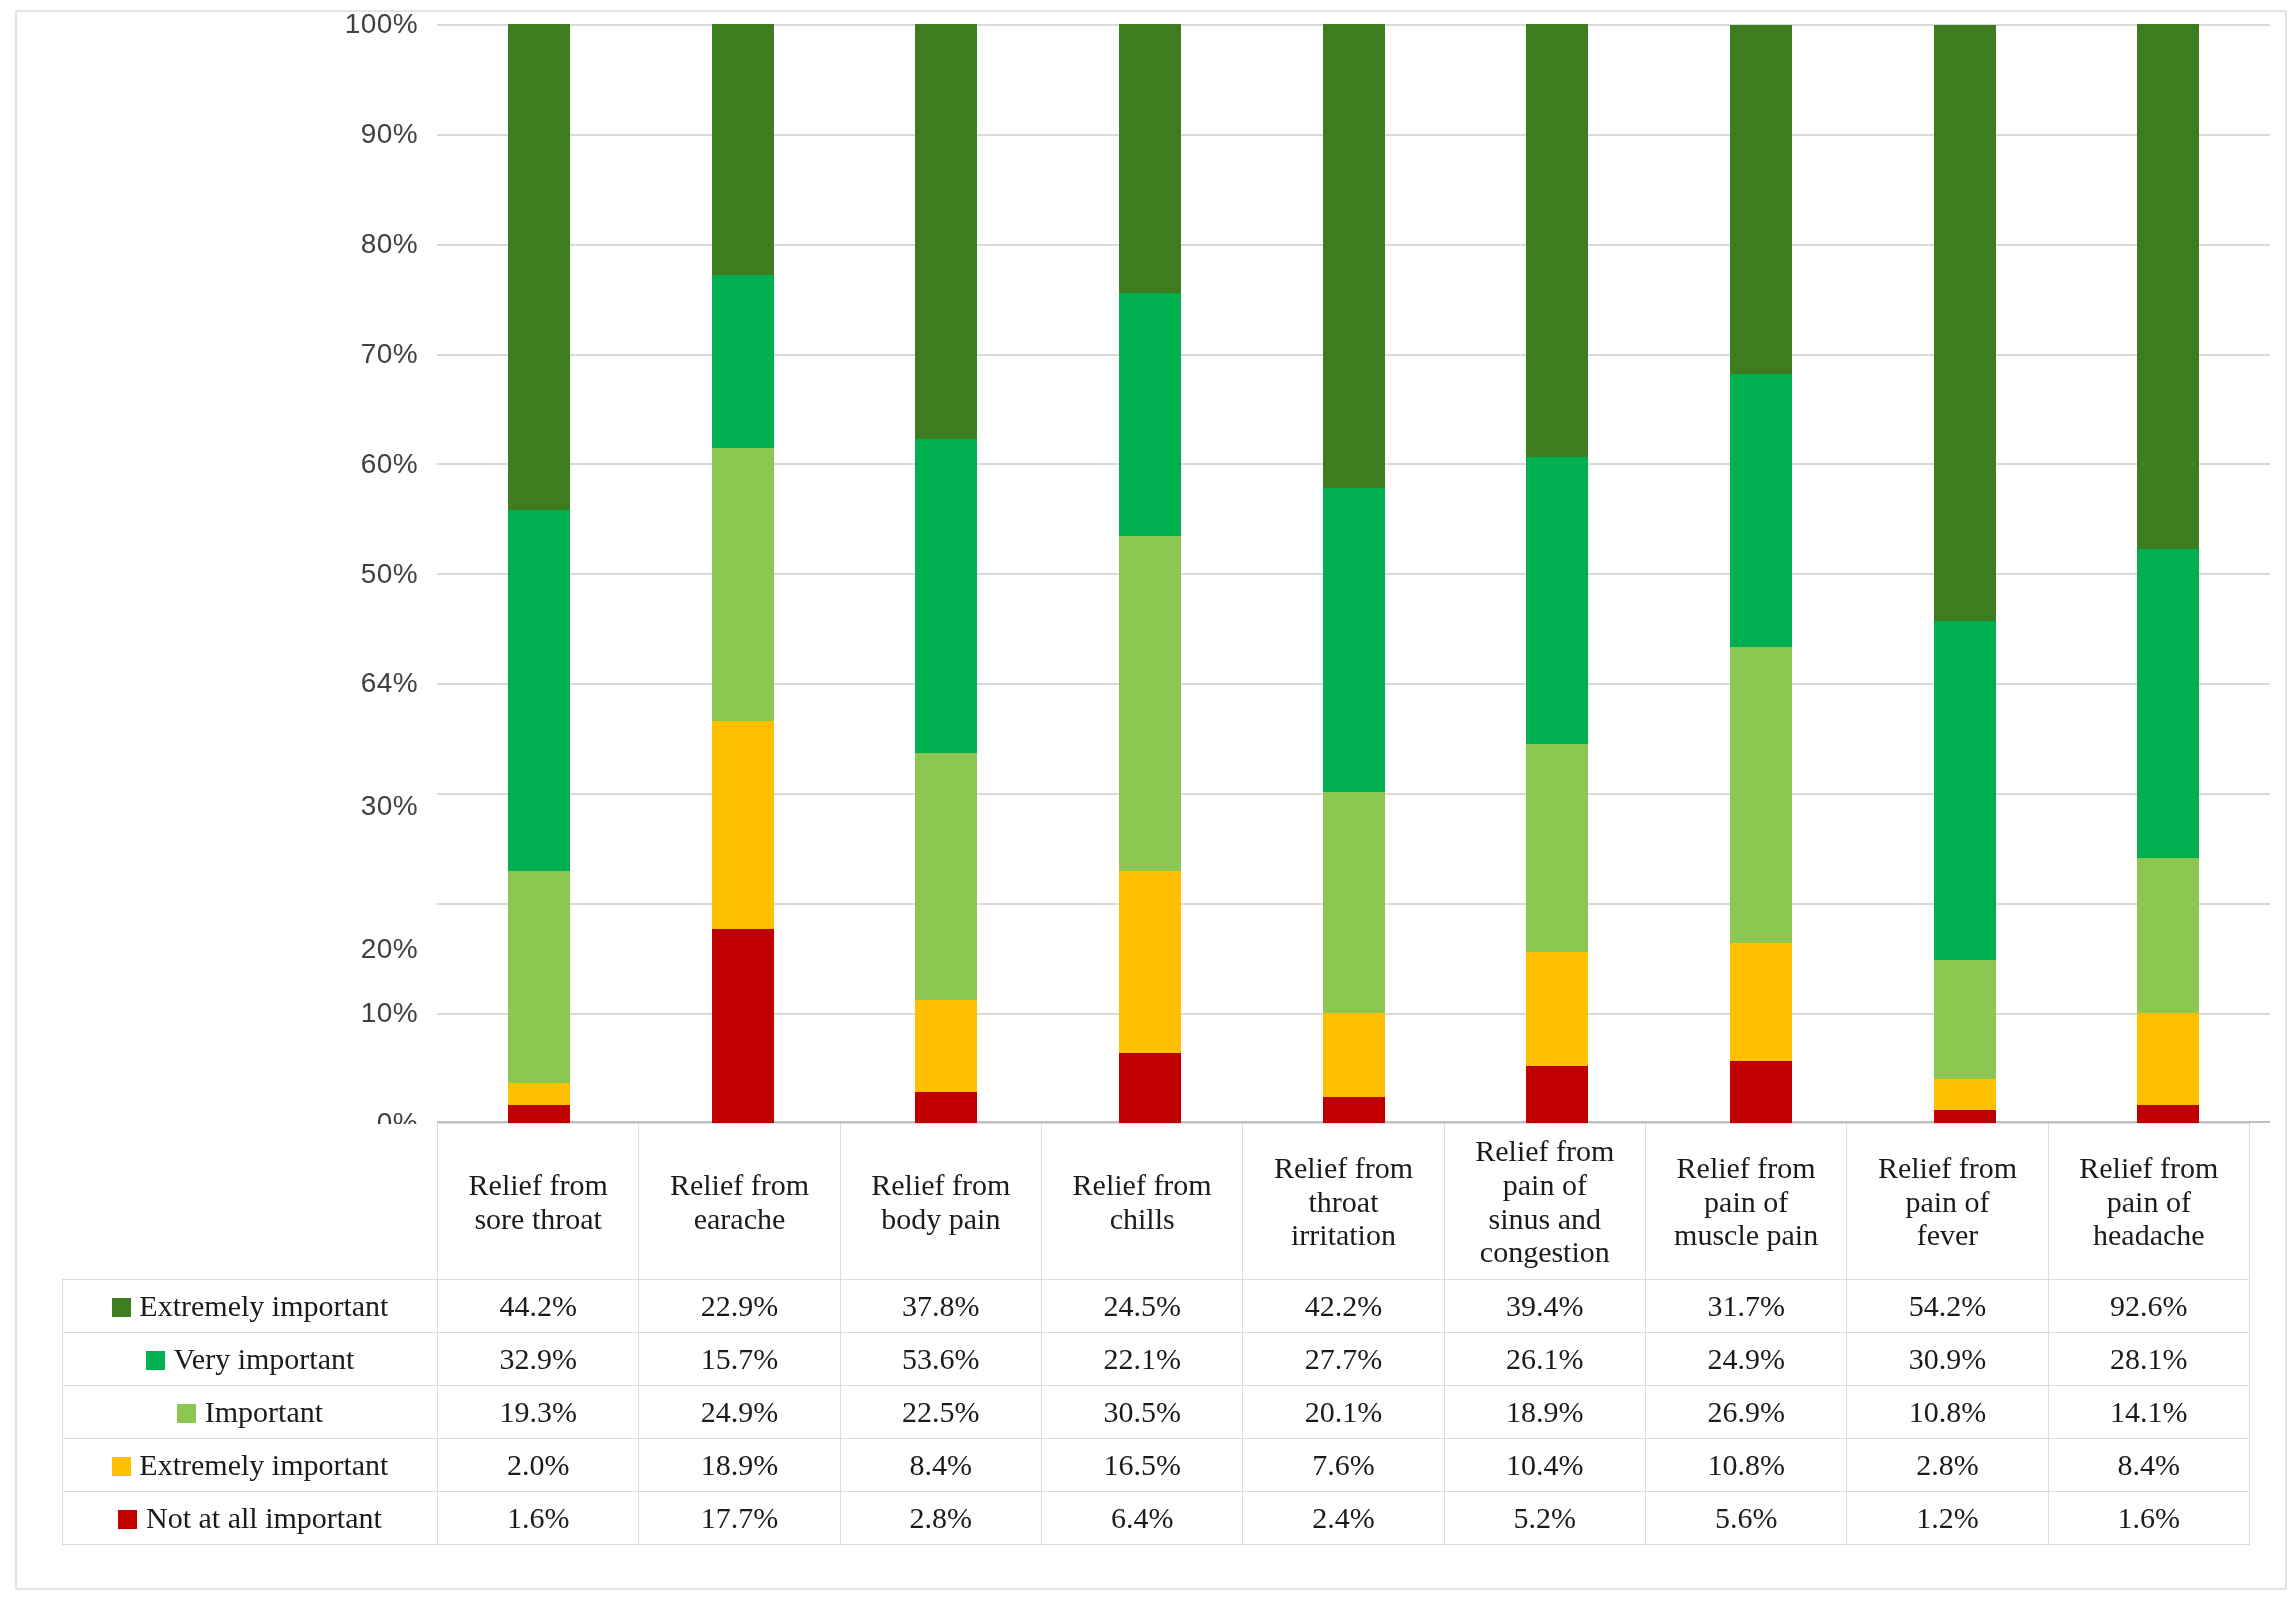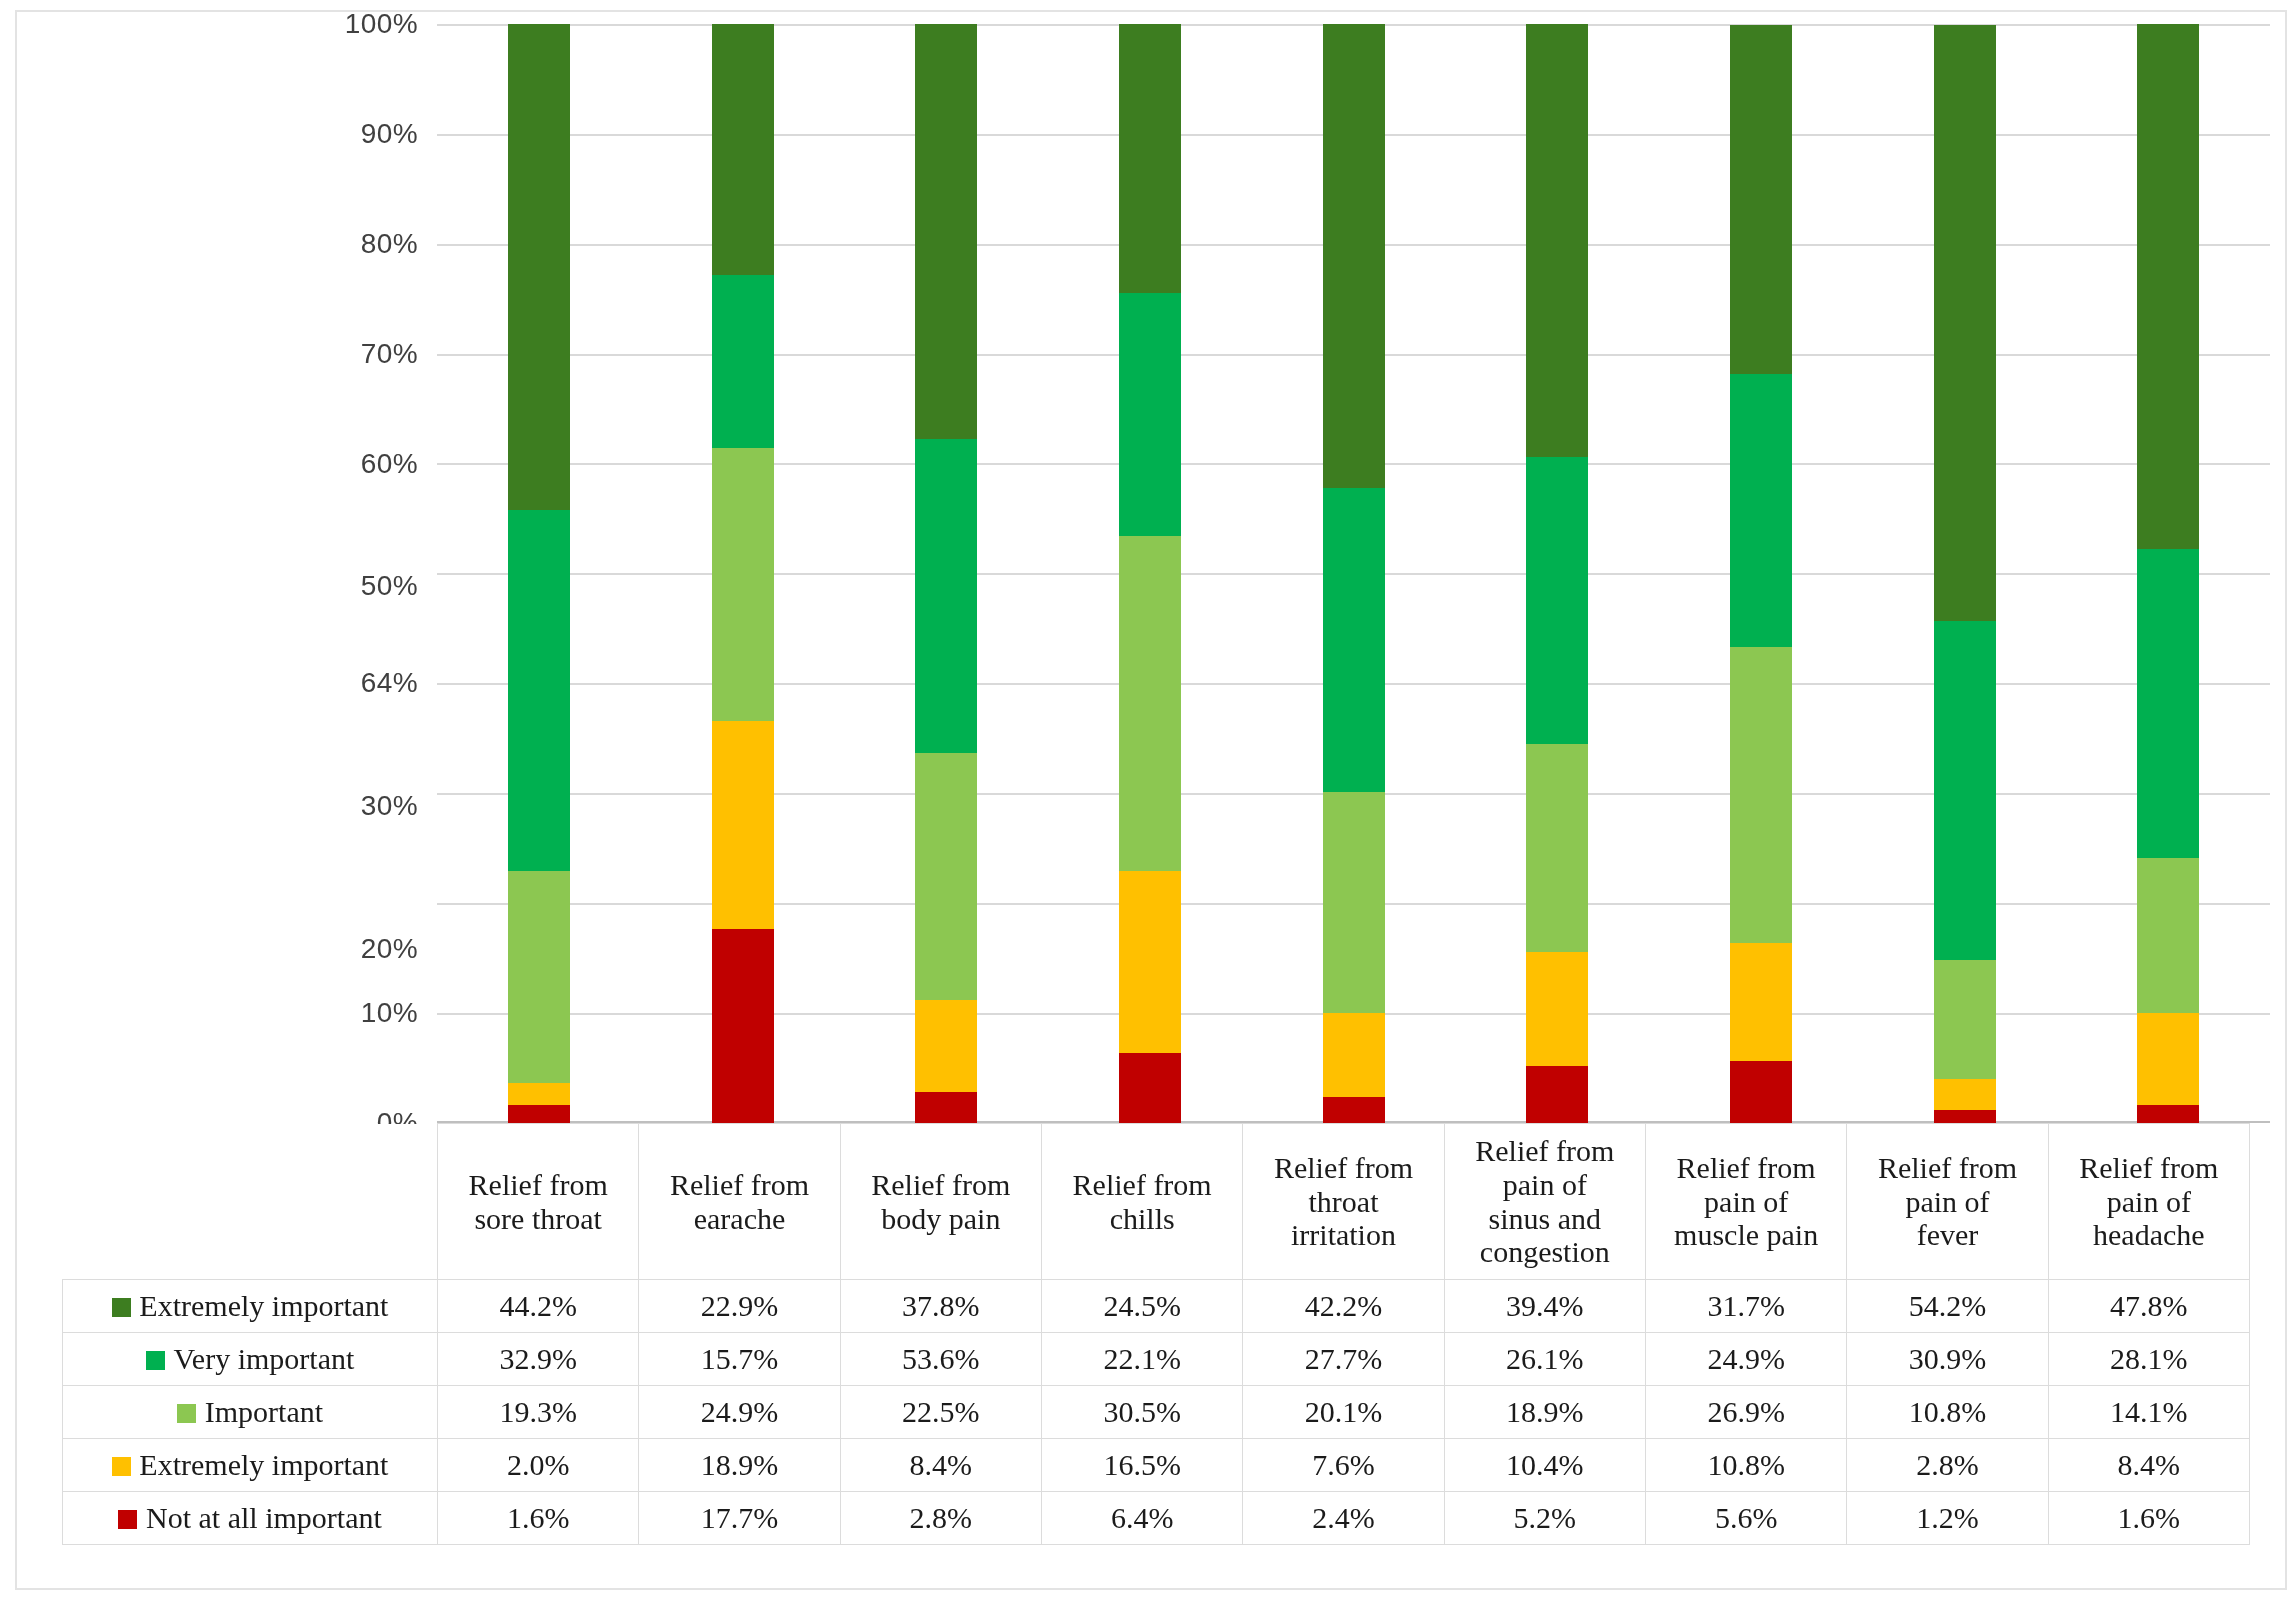--- a/index.html
+++ b/index.html
@@ -147,21 +147,21 @@
 <div id="root">
   <div class="outer-frame"></div>
 
   <div class="chart-area">
     <div class="ylabels" id="ylabels">
         <div class="ytick" style="top: 1123px;">0%</div>
         <div class="ytick" style="top: 1013px; text-align: right;">10%</div>
         <div class="ytick" style="top: 949px;">20%</div>
         <div class="ytick" style="top: 806px;">30%</div>
         <div class="ytick" style="top: 683px;">64%</div>
-        <div class="ytick" style="top: 574px; margin-top: 12px;">50%</div>
+        <div class="ytick" style="top: 574px;">50%</div>
         <div class="ytick" style="top: 464px;">60%</div>
         <div class="ytick" style="top: 354px;">70%</div>
         <div class="ytick" style="top: 244px;">80%</div>
         <div class="ytick" style="top: 134px;">90%</div>
         <div class="ytick" style="top: 24px;">100%</div>
       </div>
     <div class="plot">
       <div id="gridlines">
           <div class="gridline" style="top: 989px;"></div>
           <div class="gridline" style="top: 879px;"></div>
@@ -291,21 +291,21 @@
           <tr class="datarow">
             <td class="legend-cell"><span class="swatch" style="background: rgb(61, 125, 32);"></span><span>Extremely important</span></td>
             <td>44.2%</td>
             <td>22.9%</td>
             <td>37.8%</td>
             <td>24.5%</td>
             <td>42.2%</td>
             <td>39.4%</td>
             <td>31.7%</td>
             <td>54.2%</td>
-            <td>47.8%</td>
+            <td>92.6%</td>
           </tr>
           <tr class="datarow">
             <td class="legend-cell"><span class="swatch" style="background: rgb(0, 176, 80);"></span><span>Very important</span></td>
             <td>32.9%</td>
             <td>15.7%</td>
             <td>53.6%</td>
             <td>22.1%</td>
             <td>27.7%</td>
             <td>26.1%</td>
             <td>24.9%</td>

